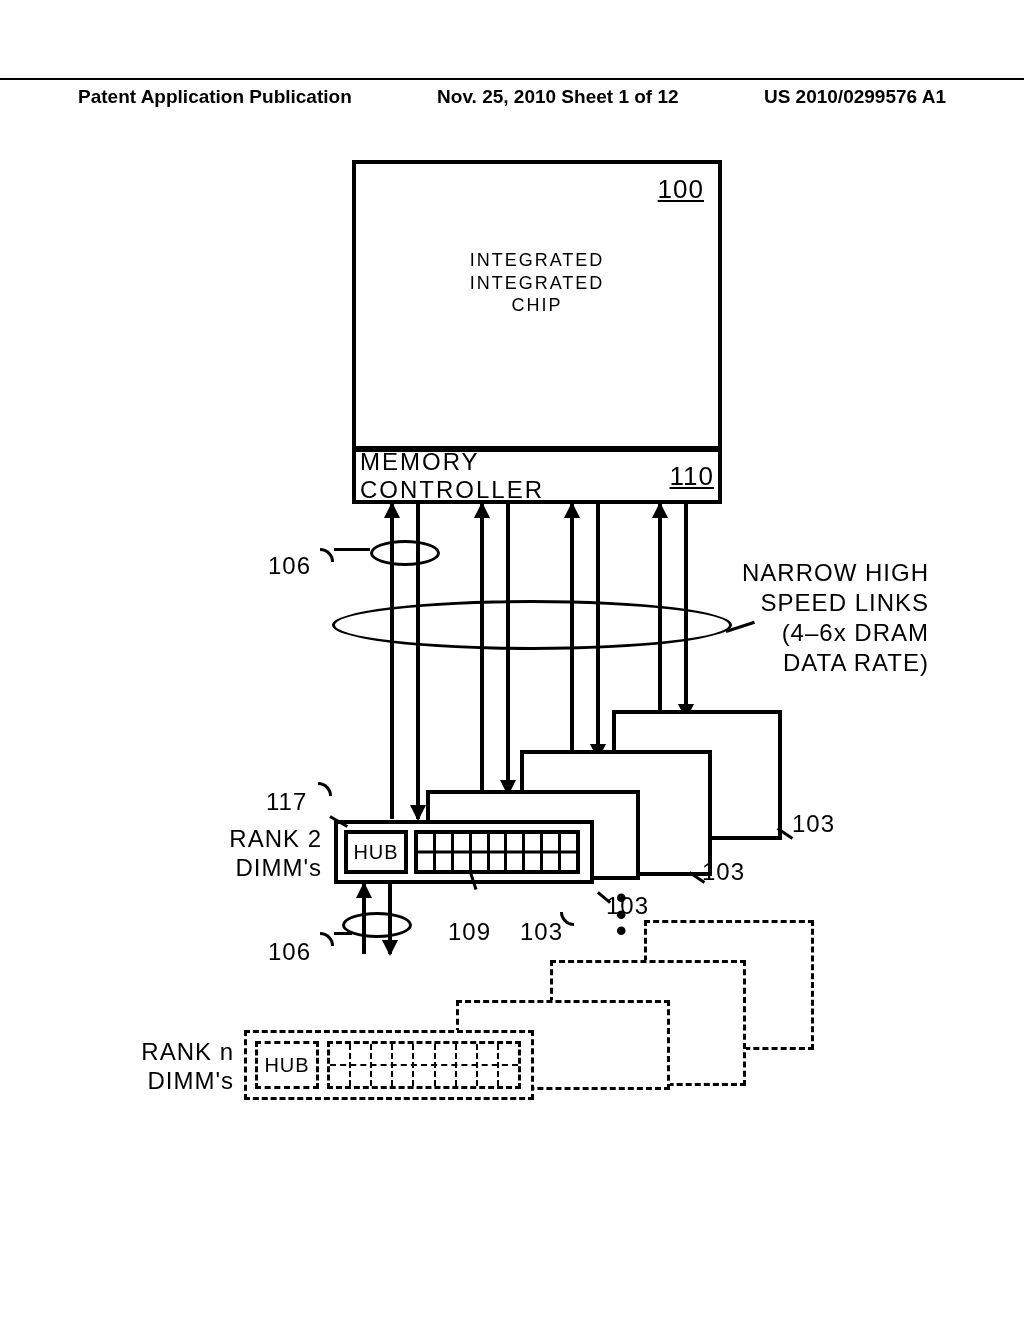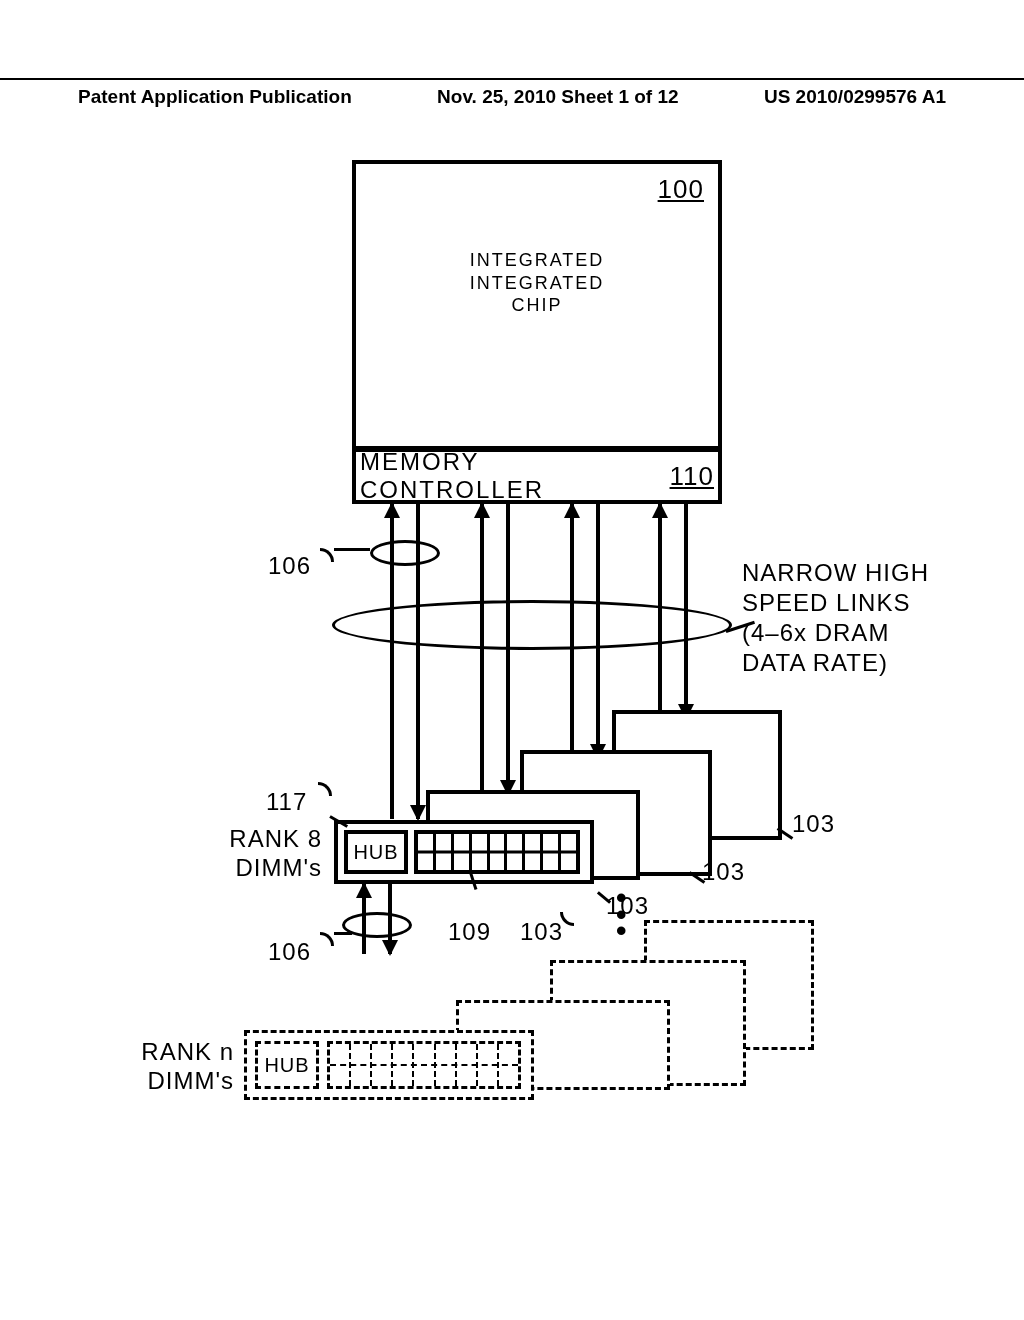--- a/index.html
+++ b/index.html
@@ -261,21 +261,21 @@
       <div class="head-down"></div>
     </div>
 
   <div class="ellipse-small" style="left:318px; top:540px;"></div>
   <div class="ellipse-big" style="left:280px; top:600px;"></div>
 
   <div class="label" style="left:216px; top:552px;">106</div>
   <div class="hook" style="left:268px; top:548px; transform: rotate(180deg);"></div>
   <div class="leader" style="left:282px; top:548px; width:36px;"></div>
 
-  <div class="label" style="left:690px; top:558px; line-height:1.25;">
+  <div class="label" style="left:690px; top:558px; line-height:1.25;text-align:right;">
     <span>NARROW HIGH</span><br>
     <span>SPEED LINKS</span><br>
     <span>(4–6x DRAM</span><br>
     <span>DATA RATE)</span>
   </div>
 
   <div class="leader" style="left:674px; top:630px; width:30px; transform: rotate(-18deg); transform-origin: left center;"></div>
 
   <div class="dimm" style="left:560px; top:710px; width:170px; height:130px;"></div>
   <div class="dimm" style="left:468px; top:750px; width:192px; height:126px;"></div>
@@ -293,21 +293,21 @@
         <div class="slot"></div>
       <div class="slot"></div>
         <div class="slot"></div>
         <div class="slot"></div>
         <div class="slot"></div>
         <div class="slot"></div>
     </div>
   </div>
 
   <div class="label" style="left:160px; top:825px; text-align:right; width:110px; line-height:1.2;">
-    <span>RANK 8</span><br>
+    <span>RANK 2</span><br>
     <span>DIMM's</span>
   </div>
   <div class="label" style="left:214px; top:788px;">117</div>
   <div class="hook" style="left:266px; top:782px; transform: rotate(180deg);"></div>
   <div class="leader" style="left:278px; top:815px; width:20px; transform: rotate(30deg); transform-origin:left;"></div>
 
   <div class="label" style="left:740px; top:810px;">103</div>
   <div class="leader" style="left:724px; top:832px; width:18px; transform: rotate(34deg);"></div>
   <div class="label" style="left:650px; top:858px;">103</div>
   <div class="leader" style="left:636px; top:876px; width:18px; transform: rotate(34deg);"></div>

